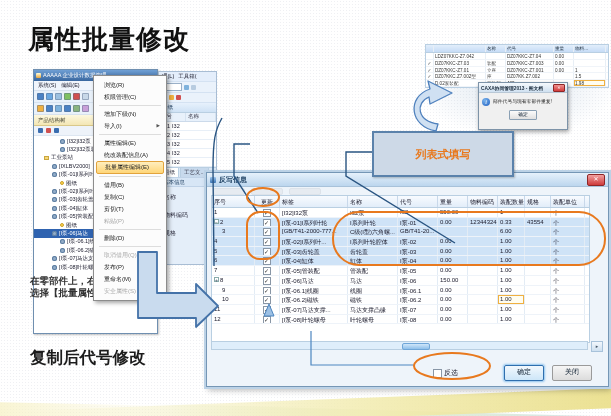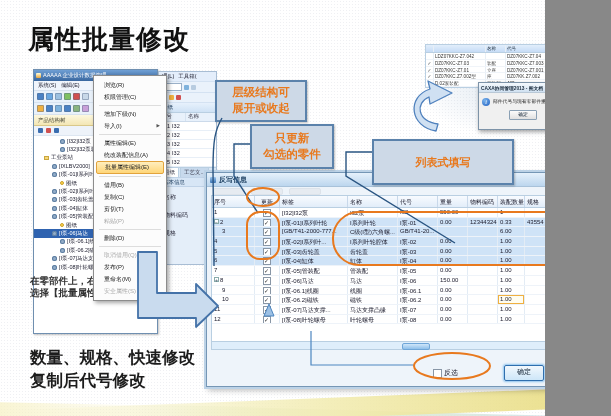--- a/index.html
+++ b/index.html
@@ -1,16 +1,16 @@
 <!DOCTYPE html>
 <html><head>
 <meta charset="utf-8">
 <style>
   html,body{margin:0;padding:0;background:#888;}
-  .slide{position:relative;width:545px;height:416px;background:#fff;overflow:hidden;
+  .slide{position:relative;width:611px;height:416px;background:#fff;overflow:hidden;
          font-family:"Liberation Sans","DejaVu Sans",sans-serif;color:#222;}
   .slide::before{content:"";position:absolute;inset:0;
     background-image:radial-gradient(rgba(150,160,175,.30) .6px,transparent .7px);
     background-size:3px 3px;opacity:.5;pointer-events:none;}
   
   .ribbon{position:absolute;left:-20px;right:-20px;pointer-events:none;}
   .ribbon.r1{bottom:-4px;height:20px;transform:rotate(-2.2deg);
     background:linear-gradient(90deg,rgba(255,255,255,0) 5%,#f2ecb2 60%,#e9dd84 100%);opacity:.9;}
   .ribbon.r2{bottom:-10px;height:18px;transform:rotate(1.6deg);
     background:linear-gradient(90deg,rgba(255,255,255,0) 25%,#dcead0 70%,#cfe0ea 100%);opacity:.85;}
@@ -105,21 +105,21 @@
   .btn{height:14px;font-size:7px;line-height:12px;text-align:center;border-radius:2px;color:#123;}
   .btn.ok{width:38px;margin-left:46px;background:linear-gradient(#f2f8fd,#cde6f8);border:1px solid #2f6fae;box-shadow:0 0 2px 1px #8fc4ee;}
   .btn.close{width:38px;margin-left:8px;background:linear-gradient(#f6f6f6,#dcdcdc);border:1px solid #9a9a9a;}
 
   
   .callout{position:absolute;background:#cdd9e7;border:2px solid #5b82ab;box-shadow:1px 1px 2px rgba(0,0,0,.25);
            display:flex;flex-direction:column;justify-content:center;align-items:center;z-index:6;
            color:#e8791e;font-weight:700;font-size:11.5px;line-height:1.35;text-align:center;}
   .co1{left:215px;top:80px;width:88px;height:38px;}
   .co2{left:250px;top:124px;width:80px;height:41px;}
-  .co3{left:372px;top:131px;width:138px;height:42px;font-size:11px;margin-top:8px;}
+  .co3{left:372px;top:131px;width:138px;height:42px;font-size:11px;}
 
   
   .note{position:absolute;left:30px;top:275px;font-size:9.5px;font-weight:700;color:#333;line-height:12px;z-index:2;}
   .bullets{position:absolute;left:30px;top:346px;font-size:16.5px;font-weight:600;color:#1c1c1c;line-height:23px;z-index:2;}
 
   
   .mini{position:absolute;left:425px;top:44px;width:186px;z-index:2;}
   .mini::before{content:"";position:absolute;left:-8px;top:-6px;width:200px;height:100px;border-radius:50%;
     background:radial-gradient(ellipse at center,rgba(160,185,210,.35),rgba(160,185,210,0) 70%);}
   .mtable{position:relative;width:182px;background:#fff;border:1px solid #b9cfe2;font-size:4.6px;color:#333;}
@@ -630,40 +630,31 @@
     <div class="dlg-bottom">
       <span class="inv">
         <span class="ucb"></span>
         <span>反选</span>
       </span>
       <span class="btn ok">确定</span>
       <span class="btn close">关闭</span>
     </div>
   </div>
 
-  <div class="callout co1">
-    <span>层级结构可</span>
-    <span>展开或收起</span>
-  </div>
-  <div class="callout co2">
-    <span>只更新</span>
-    <span>勾选的零件</span>
-  </div>
   <div class="callout co3">
     <span>列表式填写</span>
   </div>
 
   <div class="note">
 
   <div>在零部件上，右键</div>
       <div>选择【批量属性编辑】</div>
     </div>
   <div class="bullets">
 
-  <div>数量、规格、快速修改</div>
       <div>复制后代号修改</div>
     </div>
 
   <div class="mini">
     <div class="mtable">
       <div class="mhead">
         <span class="mck"></span>
           <span class="ma"></span>
         <span class="mb">名称</span>
         <span class="mc">代号</span>

